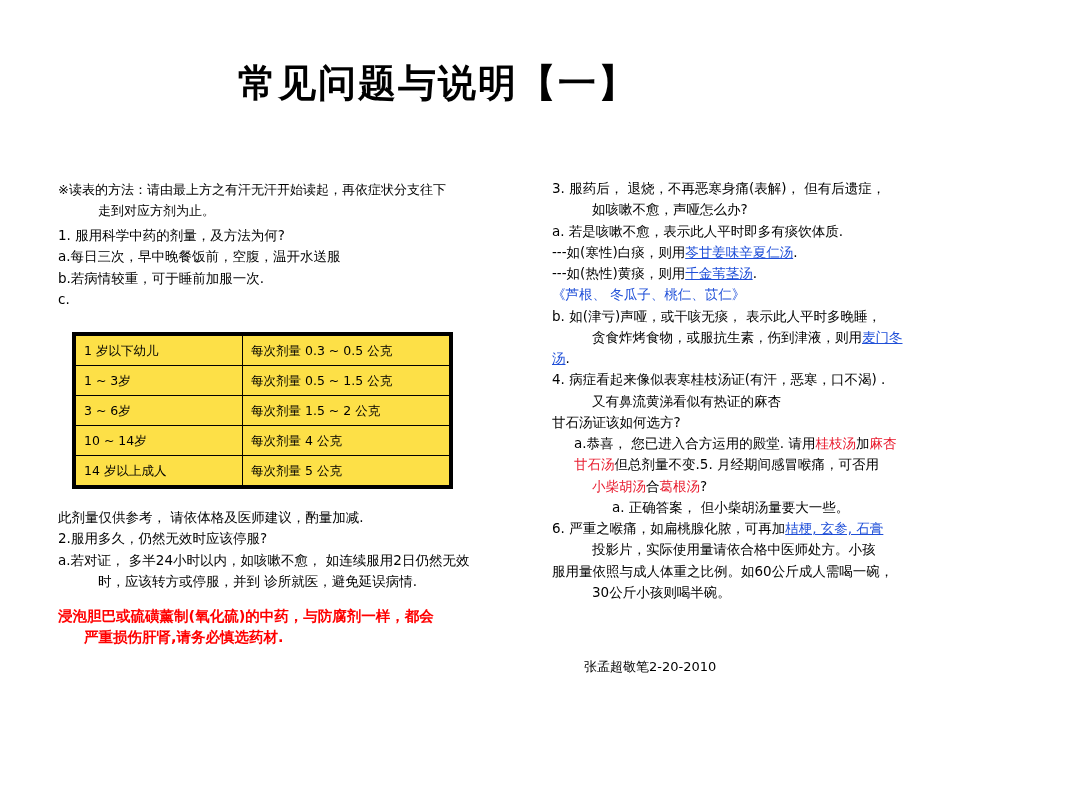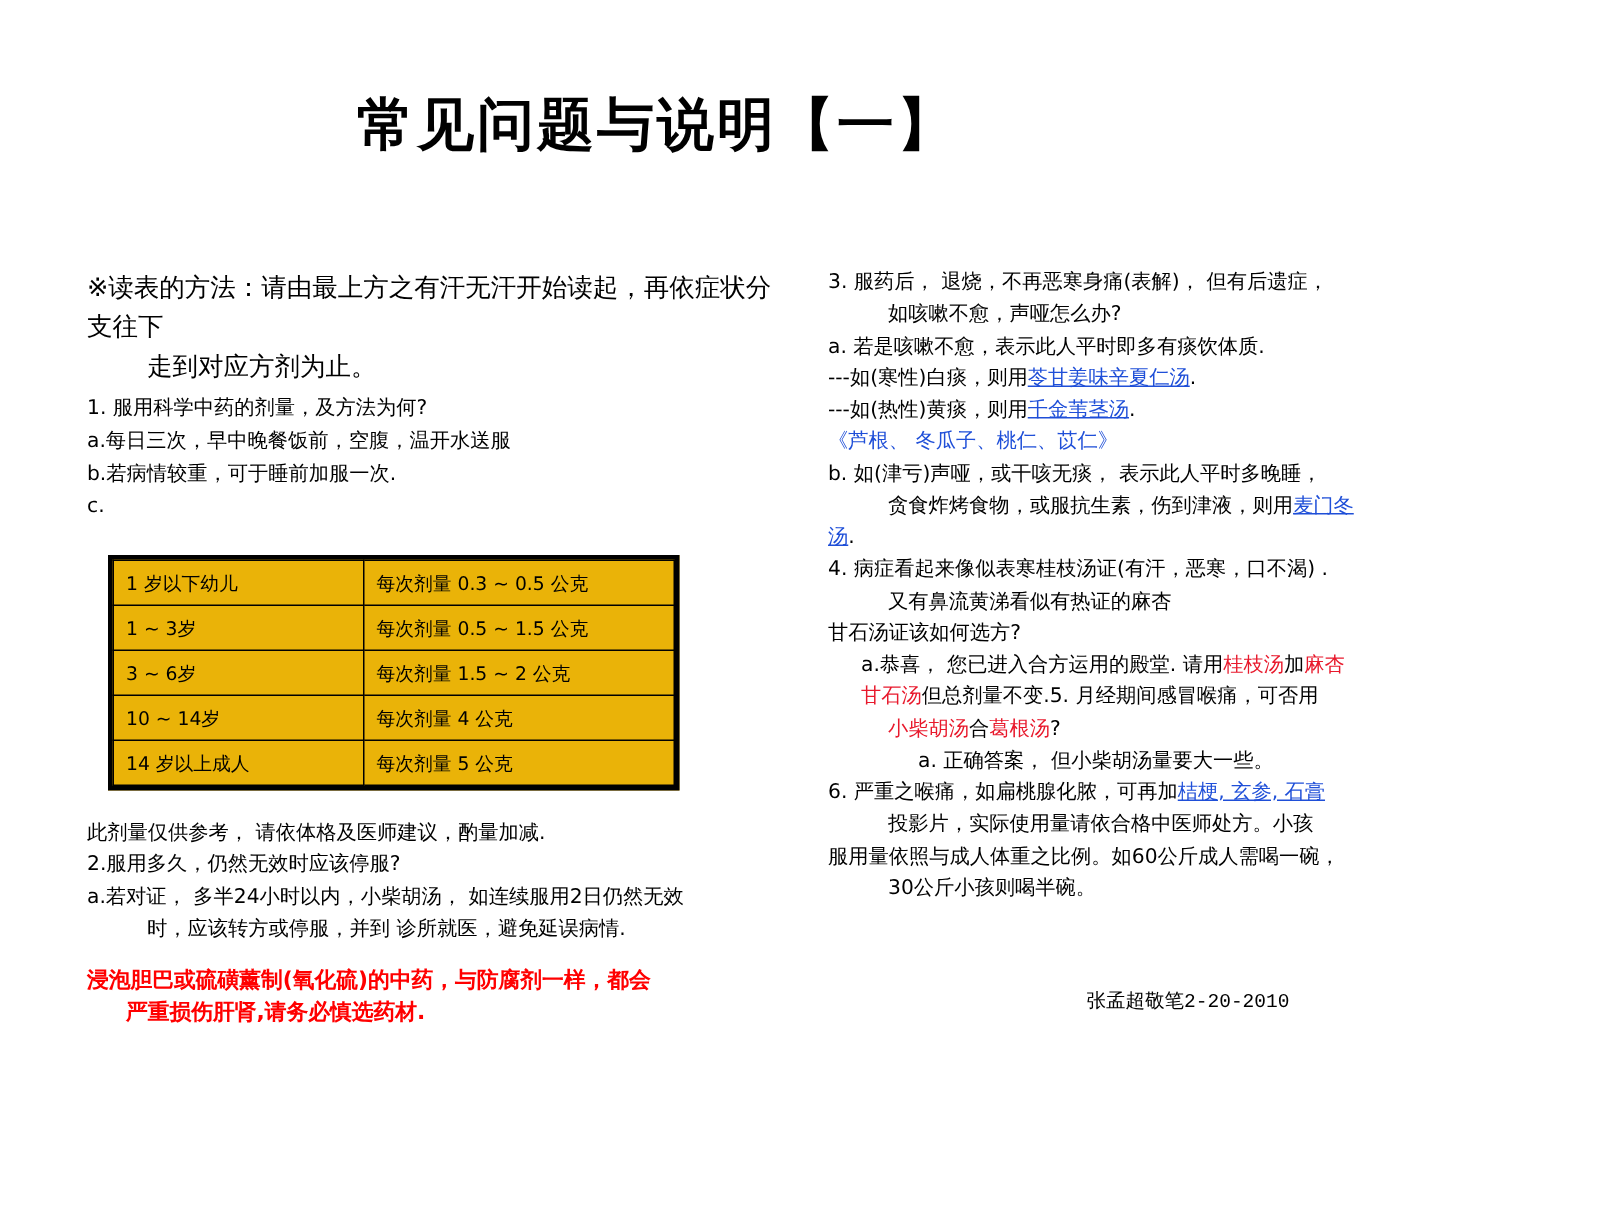--- a/index.html
+++ b/index.html
@@ -62,21 +62,21 @@
     color: #1f4fd8;
   }
   .red {
     color: #e8192c;
   }
   
   .table-wrap {
     margin: 22px 0 0 14px;
     width: 375px;
     border: 3px solid #000;
-    background: #eab308;
+    background: #fde047;
   }
   table.dose {
     border-collapse: collapse;
     width: 100%;
     font-size: 12.5px;
   }
   table.dose td {
     border: 1px solid #000;
     padding: 5px 8px;
     height: 19px;
@@ -89,30 +89,29 @@
   .warn {
     margin-top: 14px;
     font-size: 14.5px;
     font-weight: 700;
     color: #ff0000;
     line-height: 1.5;
   }
   .warn .l2 { padding-left: 26px; }
   .sig {
     position: absolute;
-    left: 552px;
+    left: 584px;
     top: 658px;
     width: 480px;
-    text-align: center;
+    text-align: left;
     font-size: 13px;
     color: #000;
-    font-family: Liberation Mono, monospace;
   }
   .small-note {
-    font-size: 17px;
+    font-size: 13px;
   }
 </style>
 </head>
 <body>
 
 <div class="page">
 
   <div class="title">常见问题与说明【一】</div>
 
   <div class="col-left">
@@ -145,21 +144,21 @@
           <tr>
             <td class="c1">14 岁以上成人</td>
             <td>每次剂量 5 公克</td>
           </tr>
         </tbody>
       </table>
     </div>
 
     <div class="ln after-table">此剂量仅供参考， 请依体格及医师建议，酌量加减.</div>
     <div class="ln">2.服用多久，仍然无效时应该停服?</div>
-    <div class="ln">a.若对证， 多半24小时以内，小柴胡汤， 如连续服用2日仍然无效</div>
+    <div class="ln">a.若对证， 多半24小时以内，如咳嗽不愈， 如连续服用2日仍然无效</div>
     <div class="ln indent2">时，应该转方或停服，并到 诊所就医，避免延误病情.</div>
 
     <div class="warn">
       <div>浸泡胆巴或硫磺薰制(氧化硫)的中药，与防腐剂一样，都会</div>
       <div class="l2">严重损伤肝肾,请务必慎选药材.</div>
     </div>
   </div>
 
   <div class="col-right">
     <div class="ln">3. 服药后， 退烧，不再恶寒身痛(表解)， 但有后遗症，</div>

